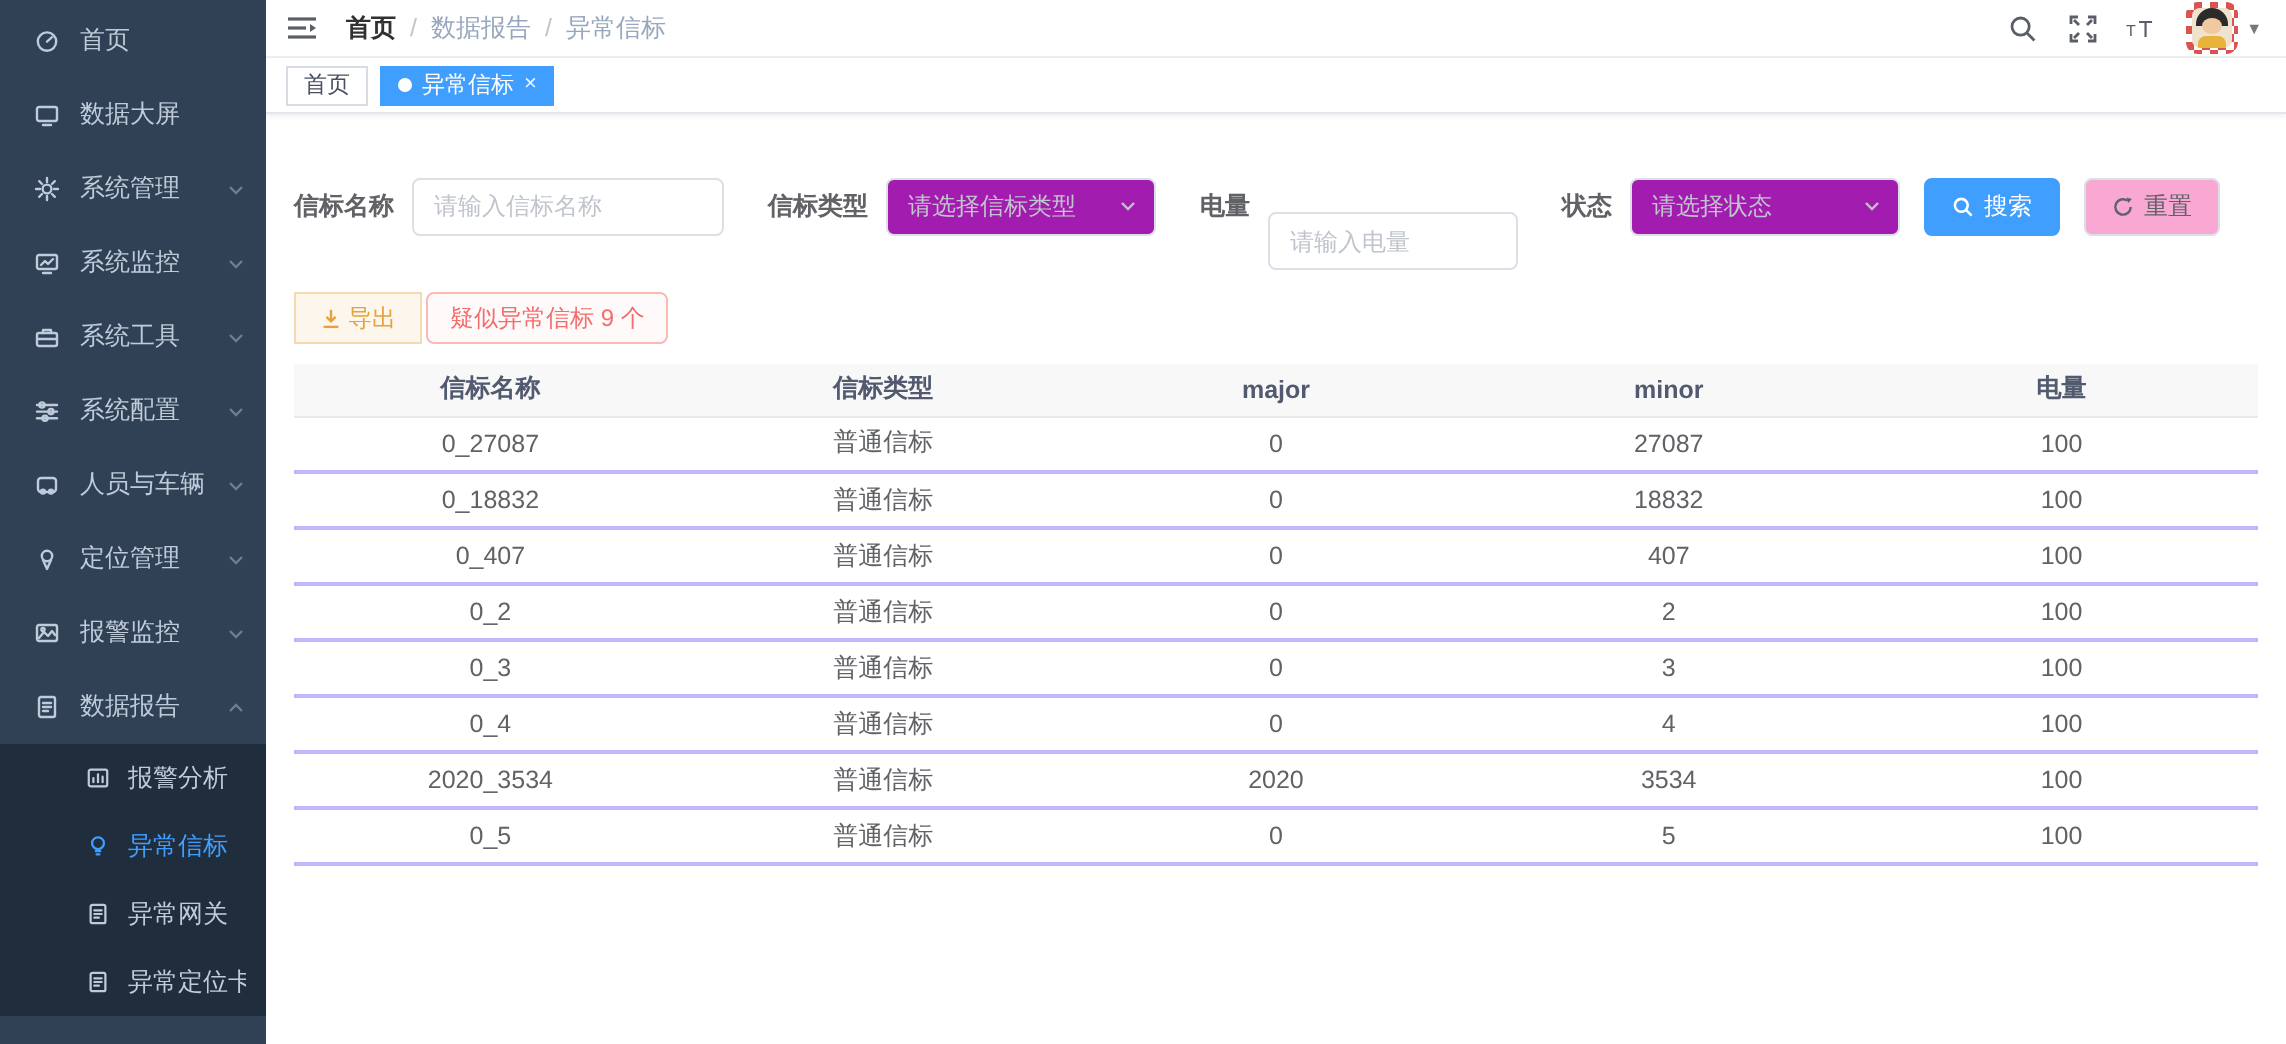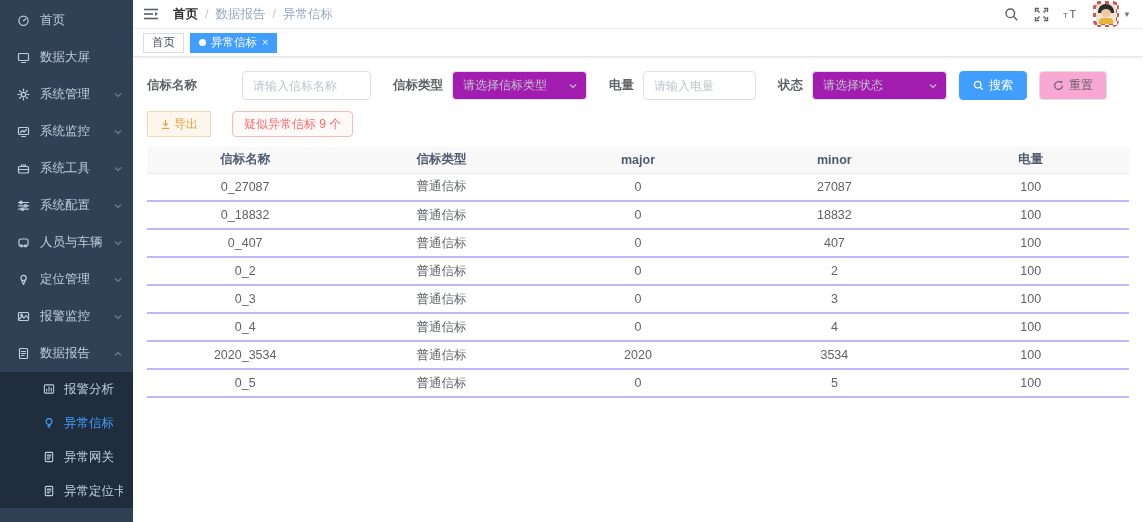--- a/index.html
+++ b/index.html
@@ -53,21 +53,21 @@
   .sel { height:29px; border:1px solid #dcdfe6; border-radius:4px; padding:0 8px 0 10px; display:flex; align-items:center; justify-content:space-between; cursor:pointer; background:#a21caf; }
   .sel .ph { font-size:12px; color:#c0c4cc; }
   .gap { width:22px; flex:0 0 22px; }
   .gap-s { width:12px; flex:0 0 12px; }
   .btn { height:29px; border-radius:4px; font-size:12px; display:inline-flex; align-items:center; gap:5px; padding:0 13px; cursor:pointer; border:1px solid transparent; }
   .btn-primary { background:#409EFF; border-color:#409EFF; color:#fff; }
   .btn-plain { background:#f9a8d4; border-color:#dcdfe6; color:#606266;font-family:Liberation Serif, serif; }
 
   .action-row { display:flex; align-items:center; margin-top:11px; }
   .btn-export { height:26px; padding:0 12px; font-size:12px; border-radius:0; background:#fdf6ec; border:1px solid #f5dab1; color:#e6a23c; display:inline-flex; align-items:center; gap:3px; cursor:pointer; }
-  .badge-danger { height:26px; margin-left:21px; padding:0 11px; font-size:12px; border-radius:4px; background:#fffafa; border:1px solid #f8b9b7; color:#f56c6c; display:inline-flex; align-items:center; }
+  .badge-danger { height:26px; margin-left:2px; padding:0 11px; font-size:12px; border-radius:4px; background:#fffafa; border:1px solid #f8b9b7; color:#f56c6c; display:inline-flex; align-items:center; }
 
   table.grid { width:100%; margin-top:10px; border-collapse:collapse; table-layout:fixed; }
   table.grid th { background:#f8f8f9; color:#515a6e; font-size:12.5px; font-weight:bold; height:26px; text-align:center; border-bottom:1px solid #e8eaec; }
   table.grid td { color:#606266; font-size:12.5px; height:28px; text-align:center; border-bottom:2px solid #c4b5fd; white-space:nowrap; overflow:hidden; }
 </style>
 </head>
 <body>
 
 <div class="app">
 
@@ -319,32 +319,32 @@
         <span class="dot"></span>
         <span>异常信标</span>
         <span class="x">×</span>
       </span>
     </div>
 
     <div class="content">
 
       <div class="filter-row">
         <span class="f-label">信标名称</span>
-        <input class="inp" style="width: 129px; margin-left: 36px;" placeholder="请输入信标名称">
+        <input class="inp" style="width: 156px;" placeholder="请输入信标名称">
         <span class="gap"></span>
         <span class="f-label">信标类型</span>
         <div class="sel" style="width:135px">
           <span class="ph">请选择信标类型</span>
           <svg width="10" height="10" viewBox="0 0 10 10">
               <polyline points="2,3.5 5,6.5 8,3.5" fill="none" stroke="#c0c4cc" stroke-width="1.2"></polyline>
             </svg>
         </div>
         <span class="gap"></span>
         <span class="f-label">电量</span>
-        <input class="inp" style="width: 113px;" placeholder="请输入电量">
+        <input class="inp" style="width: 125px; margin-top: 35px;" placeholder="请输入电量">
         <span class="gap"></span>
         <span class="f-label">状态</span>
         <div class="sel" style="width:135px">
           <span class="ph">请选择状态</span>
           <svg width="10" height="10" viewBox="0 0 10 10">
               <polyline points="2,3.5 5,6.5 8,3.5" fill="none" stroke="#c0c4cc" stroke-width="1.2"></polyline>
             </svg>
         </div>
         <span class="gap-s"></span>
         <button class="btn btn-primary">

